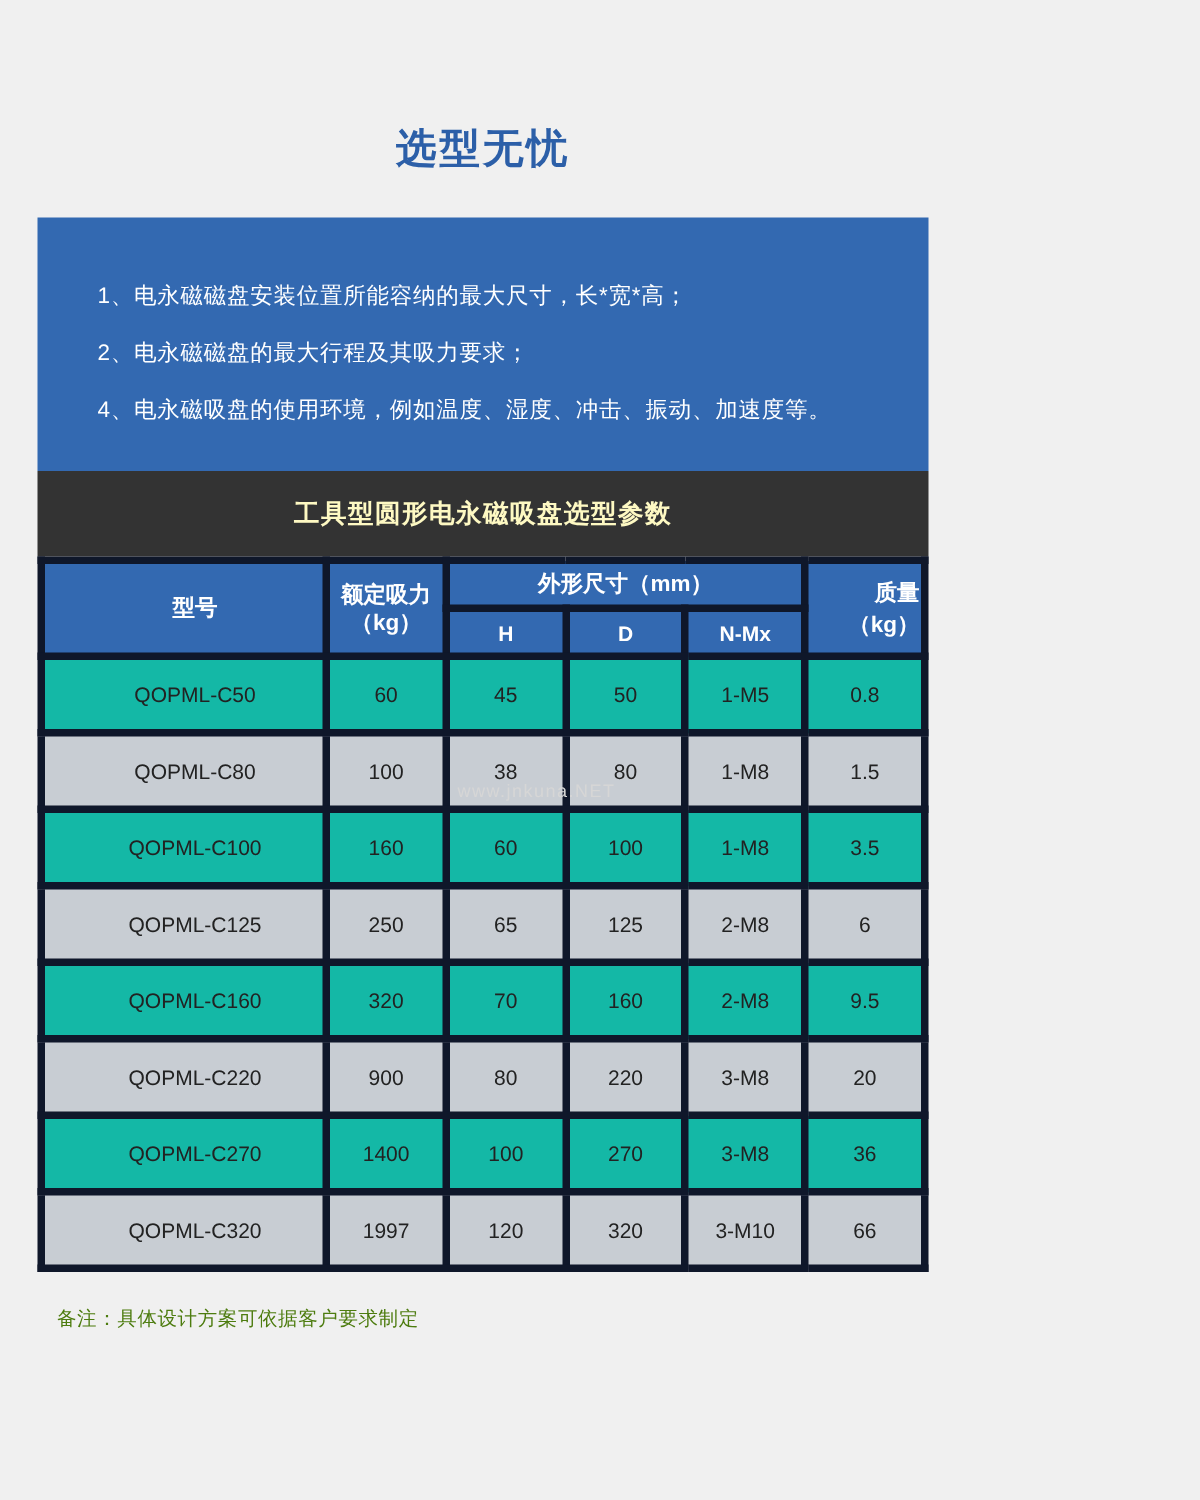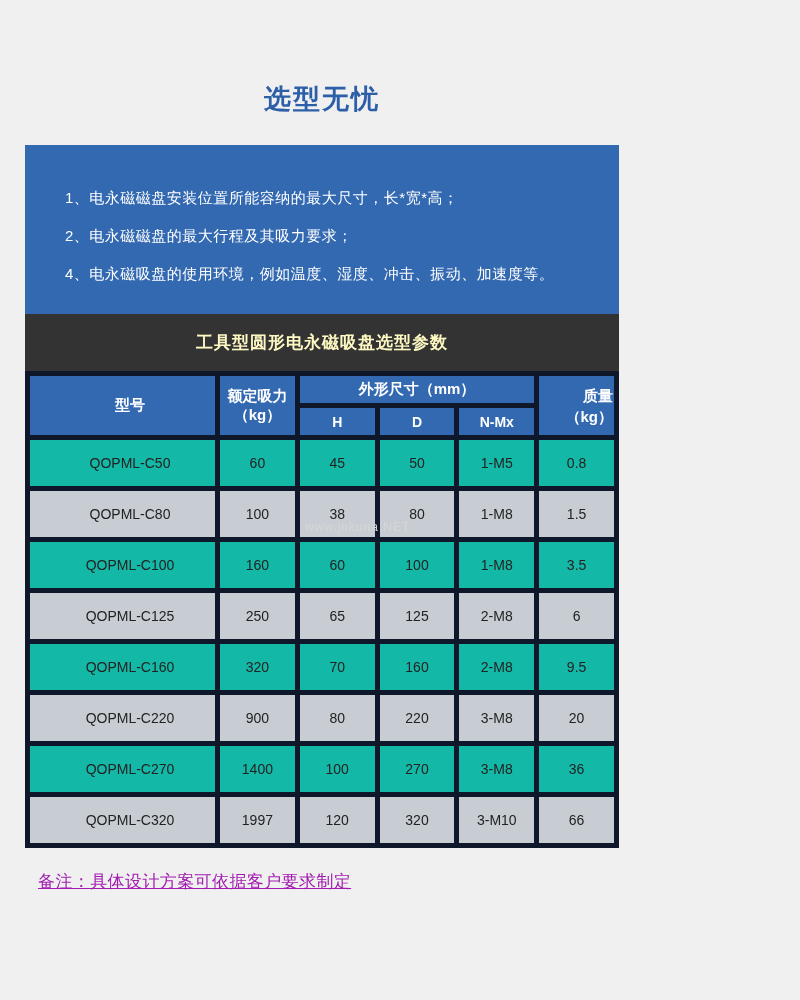--- a/index.html
+++ b/index.html
@@ -91,25 +91,24 @@
     position: absolute;
     left: 305px;
     top: 472px;
     font-size: 12px;
     color: #d6d6d6;
     letter-spacing: 1px;
     pointer-events: none;
   }
   .footer-note {
     margin-top: 22px;
-    font-size: 17px;
-    color: #a21caf;
+    font-size: 13px;
+    color: #4d7c0f;
     padding-left: 13px;
     letter-spacing: 0.4px;
-    text-decoration: underline;
   }
 </style>
 </head>
 <body>
 
 <div class="page">
 
   <div class="title-wrap">
     <div class="main-title">选型无忧</div>
   </div>

